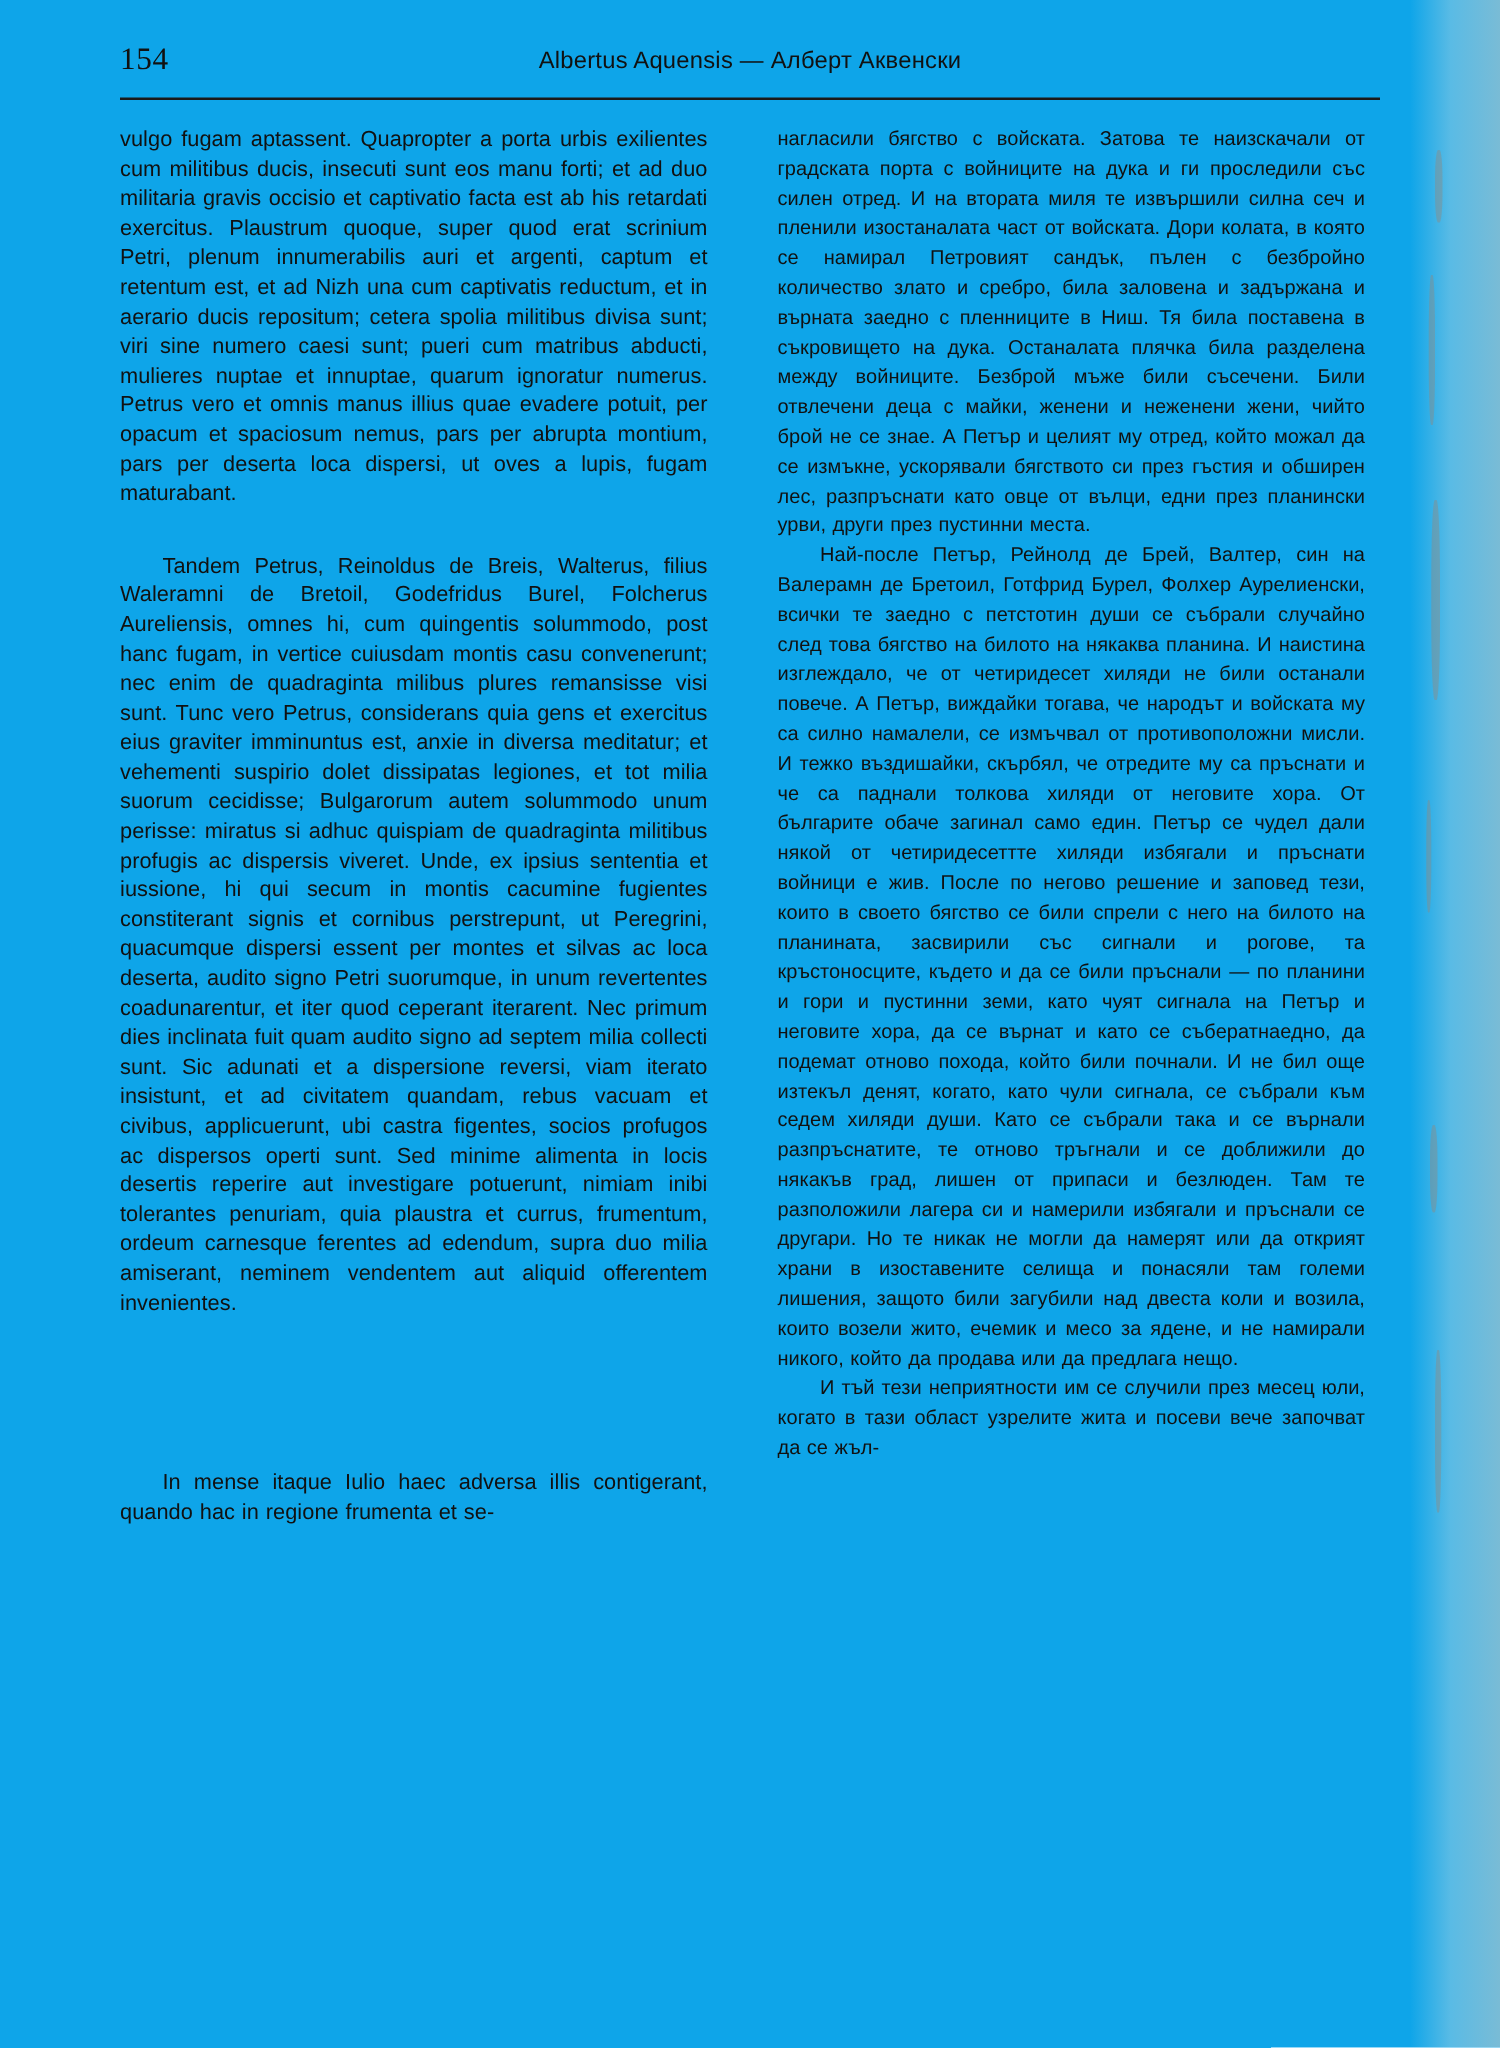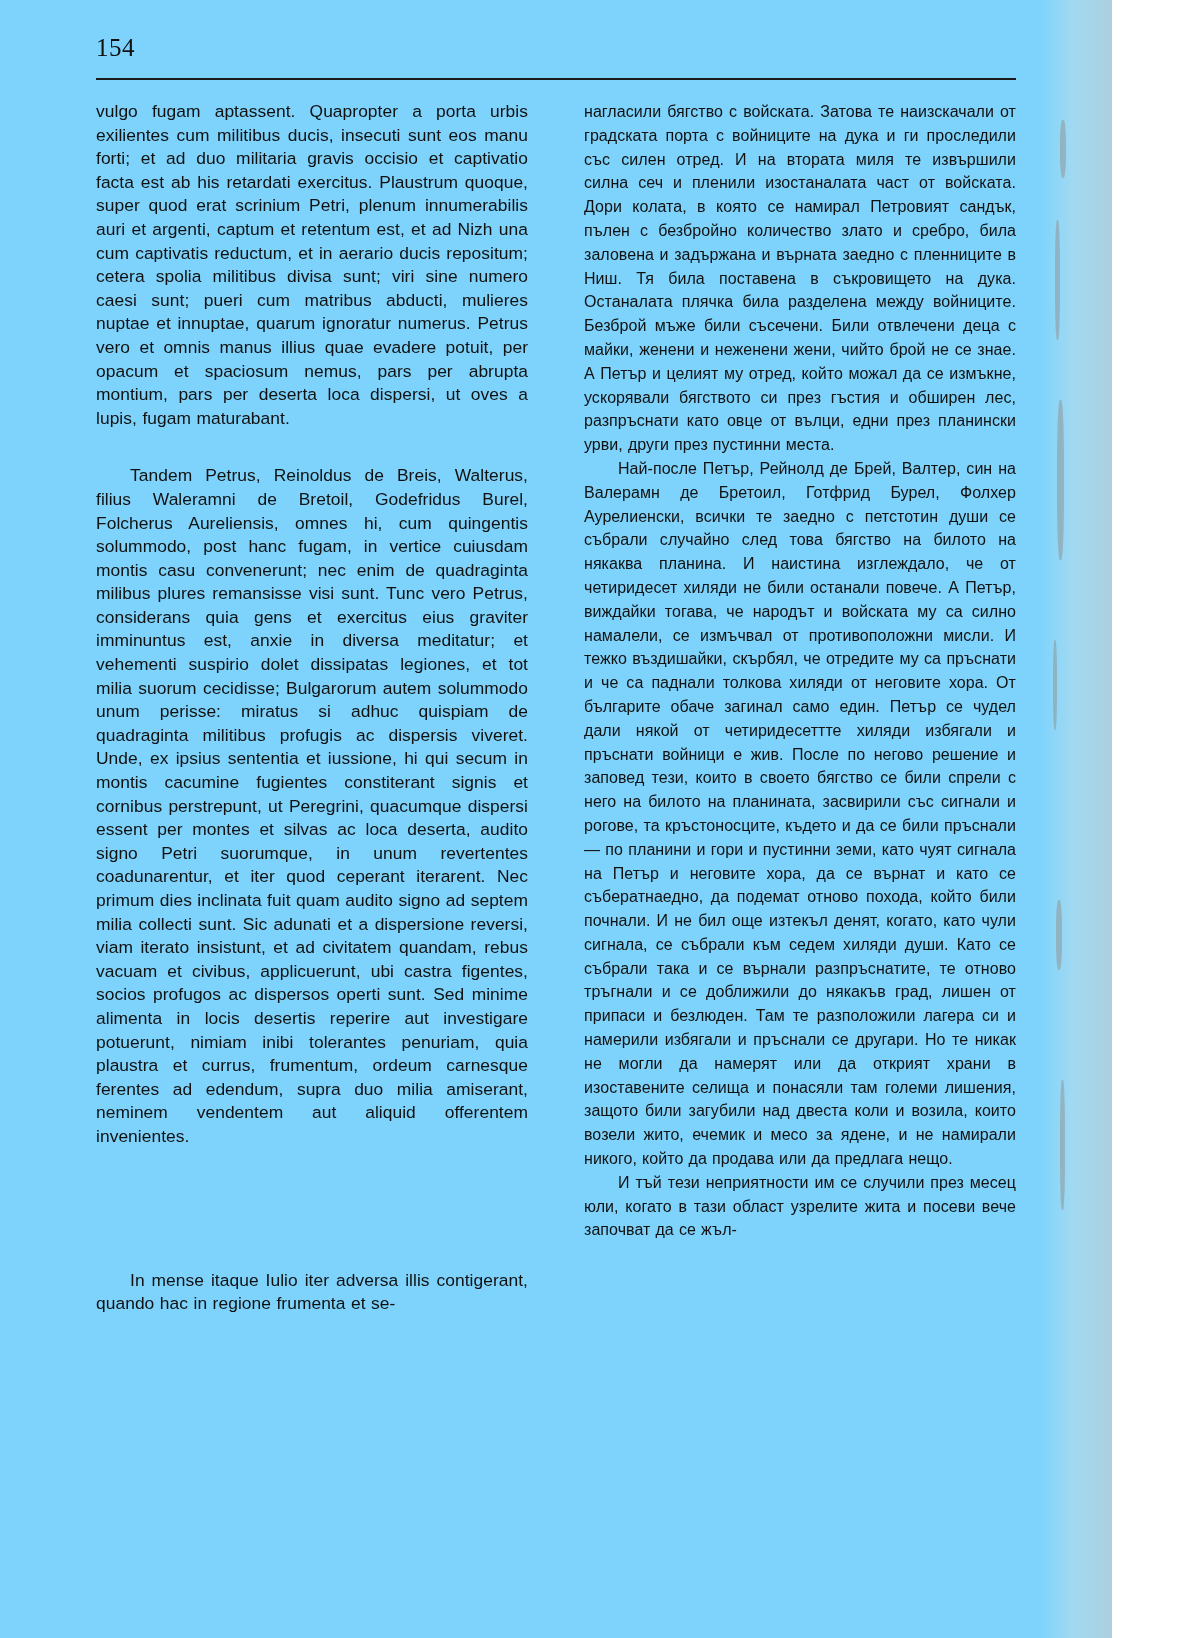--- a/index.html
+++ b/index.html
@@ -2,23 +2,23 @@
 <html><head>
 <meta charset="utf-8">
 <style>
   html, body {
     margin: 0;
     padding: 0;
     background: #ffffff;
   }
   .page {
     position: relative;
-    width: 1112px;
+    width: 1200px;
     height: 1638px;
-    background: #7dd3fc;
+    background: #0ea5e9;
     overflow: hidden;
     font-family: "Liberation Sans", sans-serif;
     color: #111111;
   }
   
   .scan-edge {
     position: absolute;
     top: 0;
     right: 0;
     width: 72px;
@@ -106,31 +106,32 @@
   .gap-lg { height: 34px; }
   .gap-xl { height: 120px; }
 </style>
 </head>
 <body>
 
 <div class="page">
 
   <div class="header">
     <div class="folio">154</div>
+    <div class="running-title">Albertus Aquensis — Алберт Аквенски</div>
   </div>
   <div class="rule"></div>
 
   <div class="columns">
 
     <div class="col latin">
       <p>vulgo fugam aptassent. Quapropter a porta urbis exilientes cum militibus ducis, insecuti sunt eos manu forti; et ad duo militaria gravis occisio et captivatio facta est ab his retardati exercitus. Plaustrum quoque, super quod erat scrinium Petri, plenum innumerabilis auri et argenti, captum et retentum est, et ad Nizh una cum captivatis reductum, et in aerario ducis repositum; cetera spolia militibus divisa sunt; viri sine numero caesi sunt; pueri cum matribus abducti, mulieres nuptae et innuptae, quarum ignoratur numerus. Petrus vero et omnis manus illius quae evadere potuit, per opacum et spaciosum nemus, pars per abrupta montium, pars per deserta loca dispersi, ut oves a lupis, fugam maturabant.</p>
       <div class="gap-lg"></div>
       <p class="indent">Tandem Petrus, Reinoldus de Breis, Walterus, filius Waleramni de Bretoil, Godefridus Burel, Folcherus Aureliensis, omnes hi, cum quingentis solummodo, post hanc fugam, in vertice cuiusdam montis casu convenerunt; nec enim de quadraginta milibus plures remansisse visi sunt. Tunc vero Petrus, considerans quia gens et exercitus eius graviter imminuntus est, anxie in diversa meditatur; et vehementi suspirio dolet dissipatas legiones, et tot milia suorum cecidisse; Bulgarorum autem solummodo unum perisse: miratus si adhuc quispiam de quadraginta militibus profugis ac dispersis viveret. Unde, ex ipsius sententia et iussione, hi qui secum in montis cacumine fugientes constiterant signis et cornibus perstrepunt, ut Peregrini, quacumque dispersi essent per montes et silvas ac loca deserta, audito signo Petri suorumque, in unum revertentes coadunarentur, et iter quod ceperant iterarent. Nec primum dies inclinata fuit quam audito signo ad septem milia collecti sunt. Sic adunati et a dispersione reversi, viam iterato insistunt, et ad civitatem quandam, rebus vacuam et civibus, applicuerunt, ubi castra figentes, socios profugos ac dispersos operti sunt. Sed minime alimenta in locis desertis reperire aut investigare potuerunt, nimiam inibi tolerantes penuriam, quia plaustra et currus, frumentum, ordeum carnesque ferentes ad edendum, supra duo milia amiserant, neminem vendentem aut aliquid offerentem invenientes.</p>
       <div class="gap-xl"></div>
-      <p class="indent">In mense itaque Iulio iter adversa illis contigerant, quando hac in regione frumenta et se-</p>
+      <p class="indent">In mense itaque Iulio haec adversa illis contigerant, quando hac in regione frumenta et se-</p>
     </div>
 
     <div class="col cyrillic">
       <p>нагласили бягство с войската. Затова те наизскачали от градската порта с войниците на дука и ги проследили със силен отред. И на втората миля те извършили силна сеч и пленили изостаналата част от войската. Дори колата, в която се намирал Петровият сандък, пълен с безбройно количество злато и сребро, била заловена и задържана и върната заедно с пленниците в Ниш. Тя била поставена в съкровището на дука. Останалата плячка била разделена между войниците. Безброй мъже били съсечени. Били отвлечени деца с майки, женени и неженени жени, чийто брой не се знае. А Петър и целият му отред, който можал да се измъкне, ускорявали бягството си през гъстия и обширен лес, разпръснати като овце от вълци, едни през планински урви, други през пустинни места.</p>
       <p class="indent">Най-после Петър, Рейнолд де Брей, Валтер, син на Валерамн де Бретоил, Готфрид Бурел, Фолхер Аурелиенски, всички те заедно с петстотин души се събрали случайно след това бягство на билото на някаква планина. И наистина изглеждало, че от четиридесет хиляди не били останали повече. А Петър, виждайки тогава, че народът и войската му са силно намалели, се измъчвал от противоположни мисли. И тежко въздишайки, скърбял, че отредите му са пръснати и че са паднали толкова хиляди от неговите хора. От българите обаче загинал само един. Петър се чудел дали някой от четиридесеттте хиляди избягали и пръснати войници е жив. После по негово решение и заповед тези, които в своето бягство се били спрели с него на билото на планината, засвирили със сигнали и рогове, та кръстоносците, където и да се били пръснали — по планини и гори и пустинни земи, като чуят сигнала на Петър и неговите хора, да се върнат и като се събератнаедно, да подемат отново похода, който били почнали. И не бил още изтекъл денят, когато, като чули сигнала, се събрали към седем хиляди души. Като се събрали така и се върнали разпръснатите, те отново тръгнали и се доближили до някакъв град, лишен от припаси и безлюден. Там те разположили лагера си и намерили избягали и пръснали се другари. Но те никак не могли да намерят или да открият храни в изоставените селища и понасяли там големи лишения, защото били загубили над двеста коли и возила, които возели жито, ечемик и месо за ядене, и не намирали никого, който да продава или да предлага нещо.</p>
       <p class="indent">И тъй тези неприятности им се случили през месец юли, когато в тази област узрелите жита и посеви вече започват да се жъл-</p>
     </div>
 
   </div>
 

